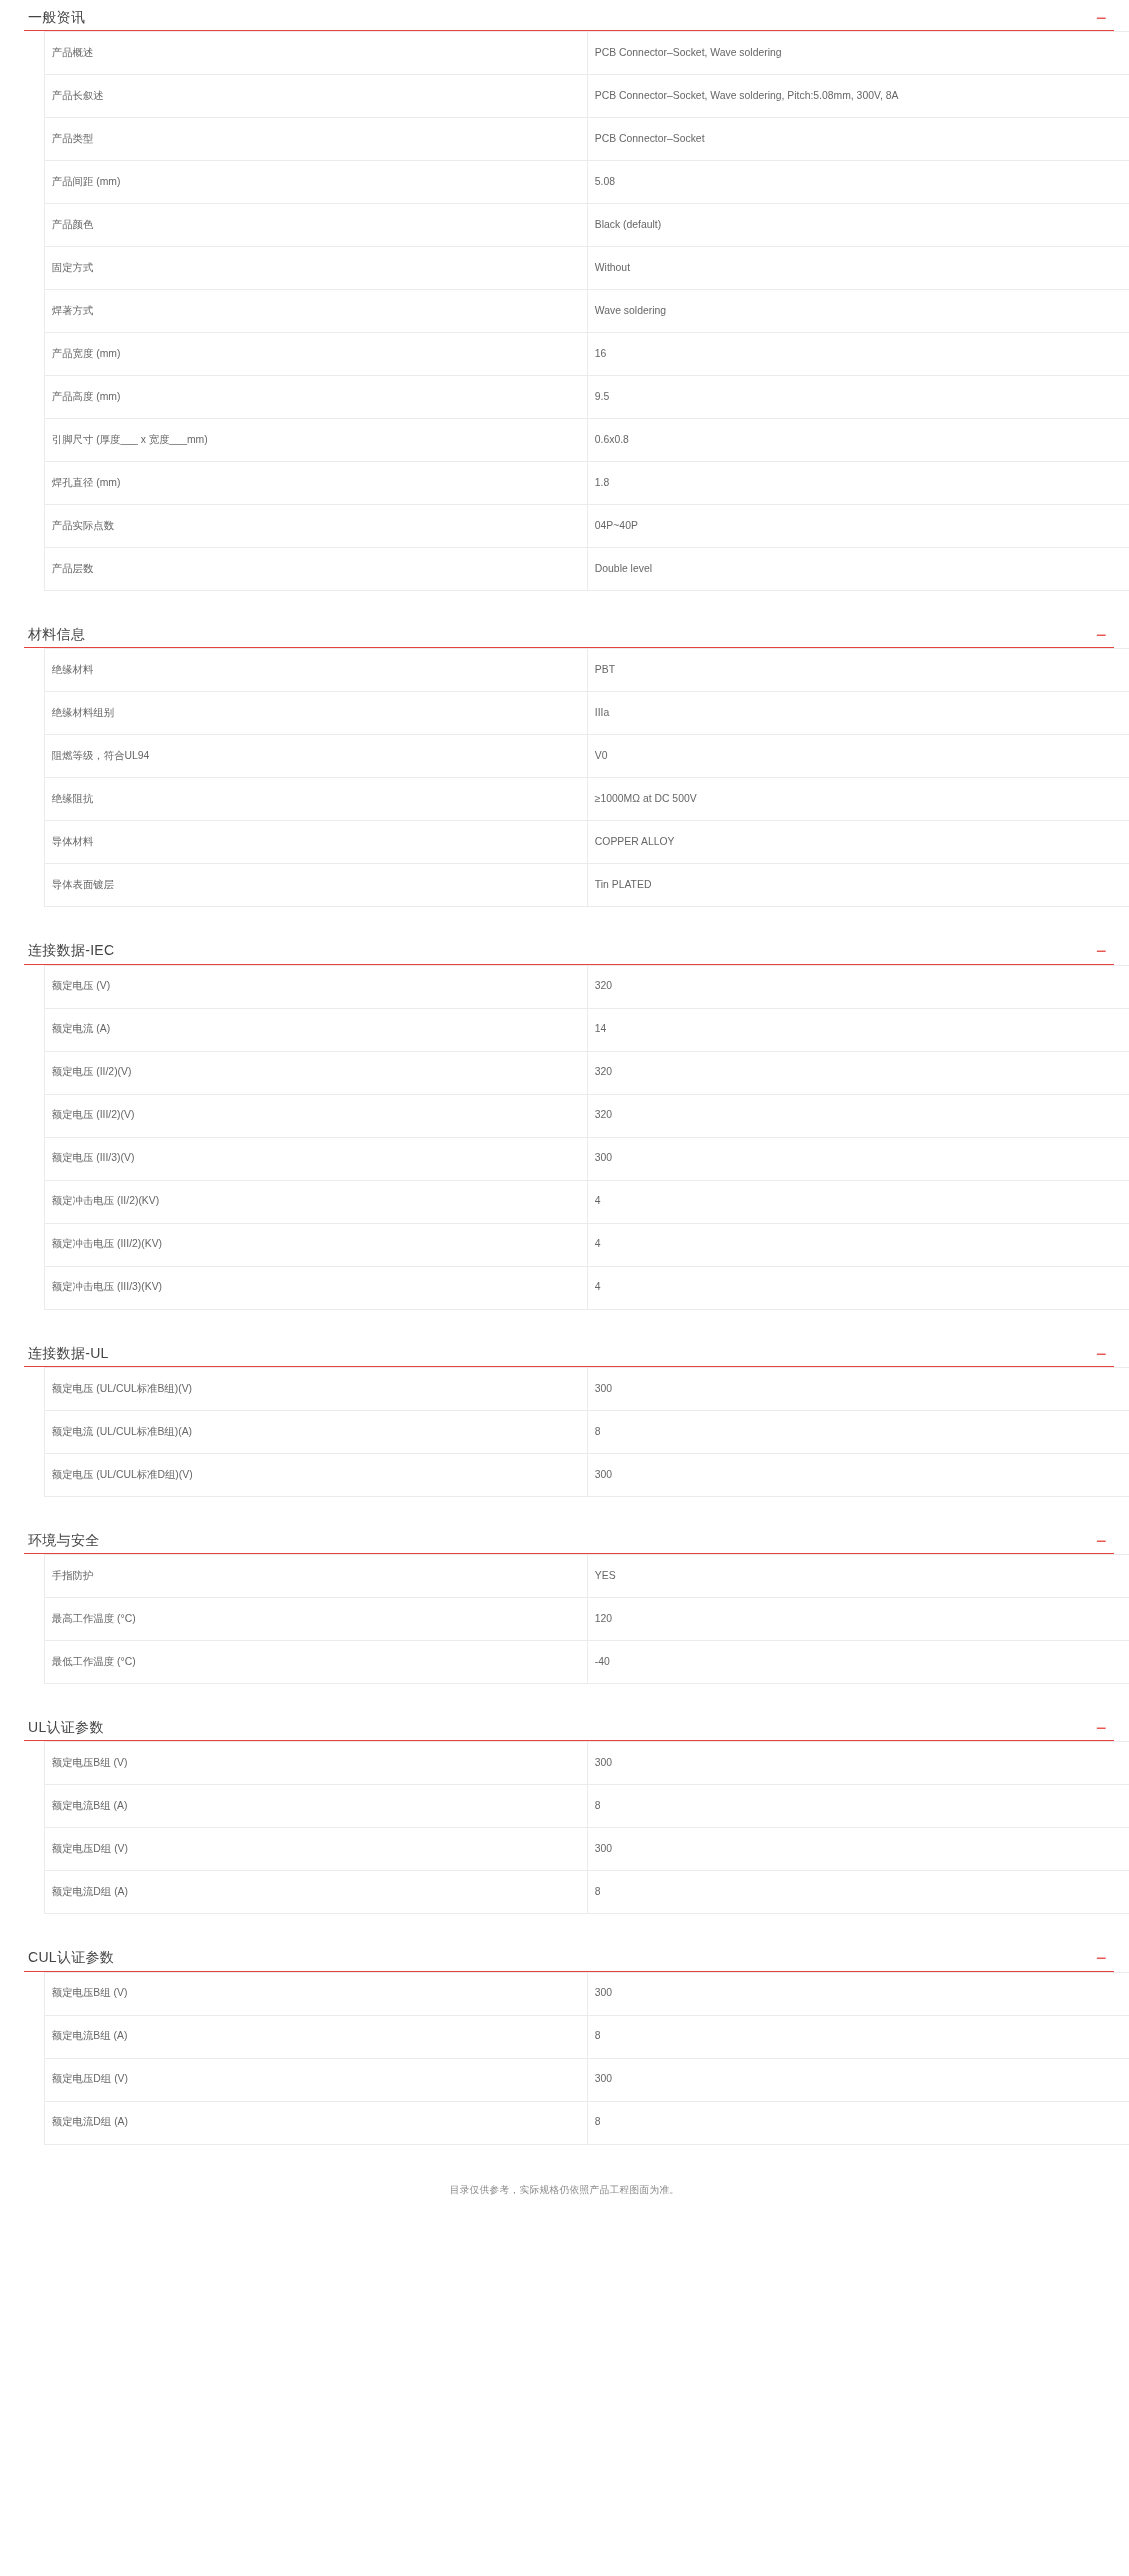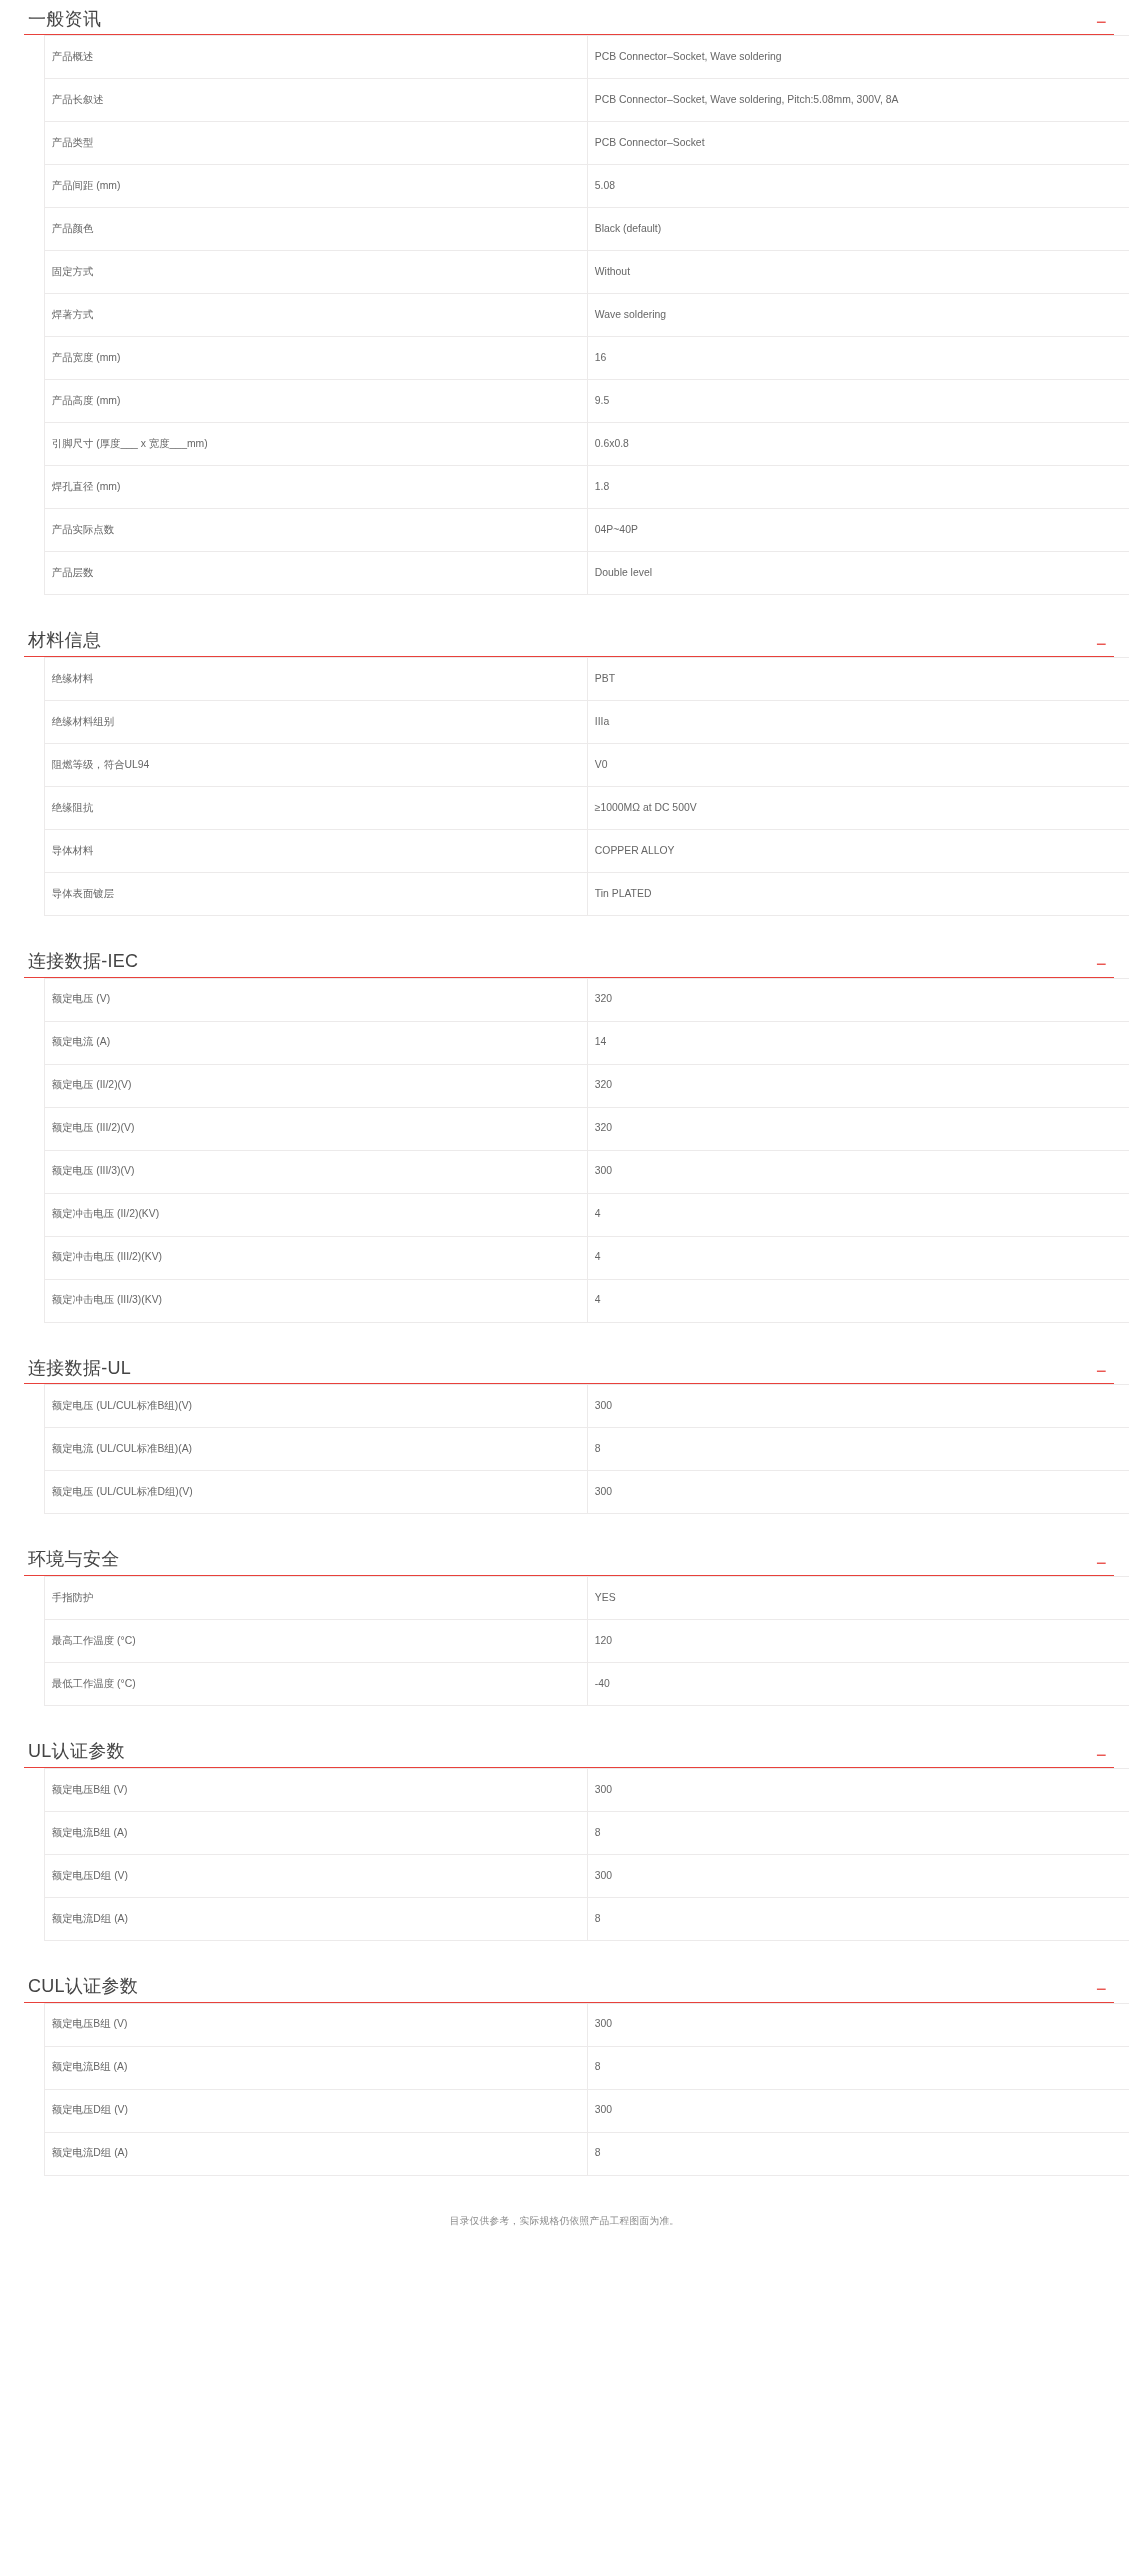--- a/index.html
+++ b/index.html
@@ -34,21 +34,21 @@
   .section-head {
     position: relative;
     display: flex;
     align-items: flex-end;
     justify-content: space-between;
     border-bottom: 1.4px solid #e8413b;
     padding: 0 2.8px 4.9px 4.2px;
     margin: 0 0 0 0;
   }
   .section-title {
-    font-size: 18px;
+    font-size: 14px;
     color: #444444;
     letter-spacing: 0.3px;
     font-weight: 400;
     line-height: 1.1;
   }
   .collapse-toggle {
     color: #e8413b;
     font-size: 18px;
     line-height: 11px;
     padding: 0 4.2px 1.4px 4.2px;

